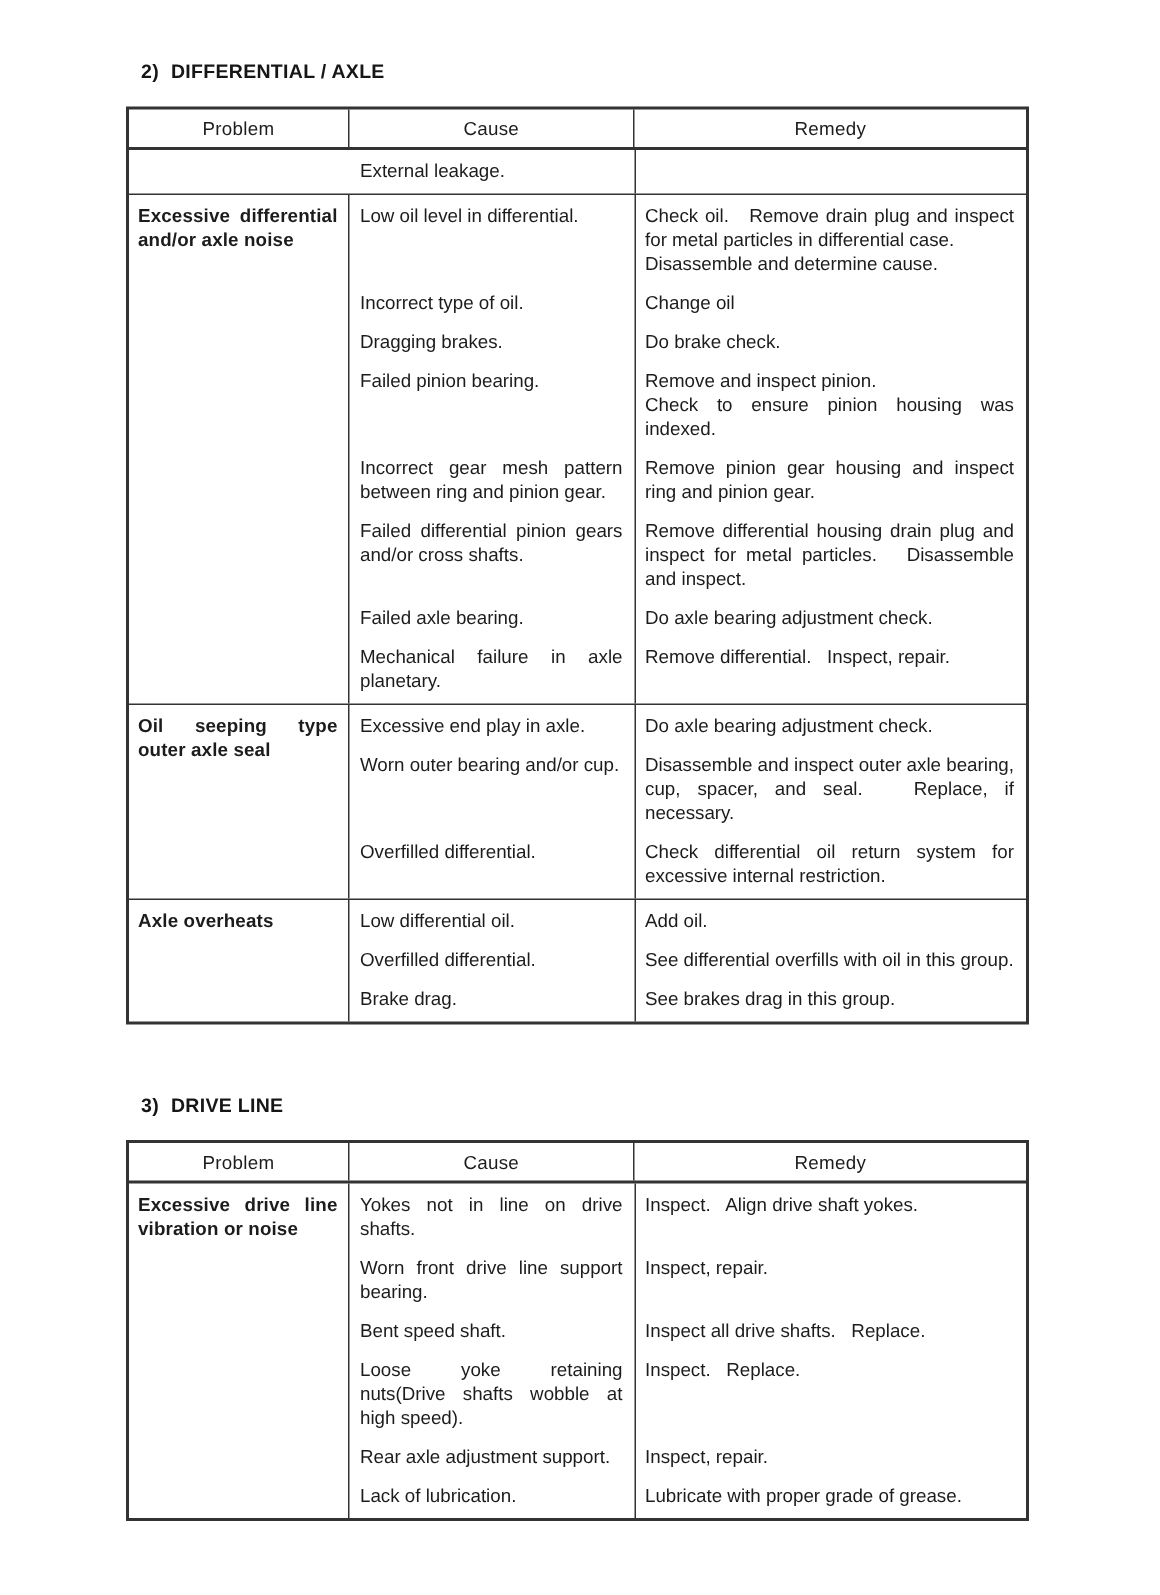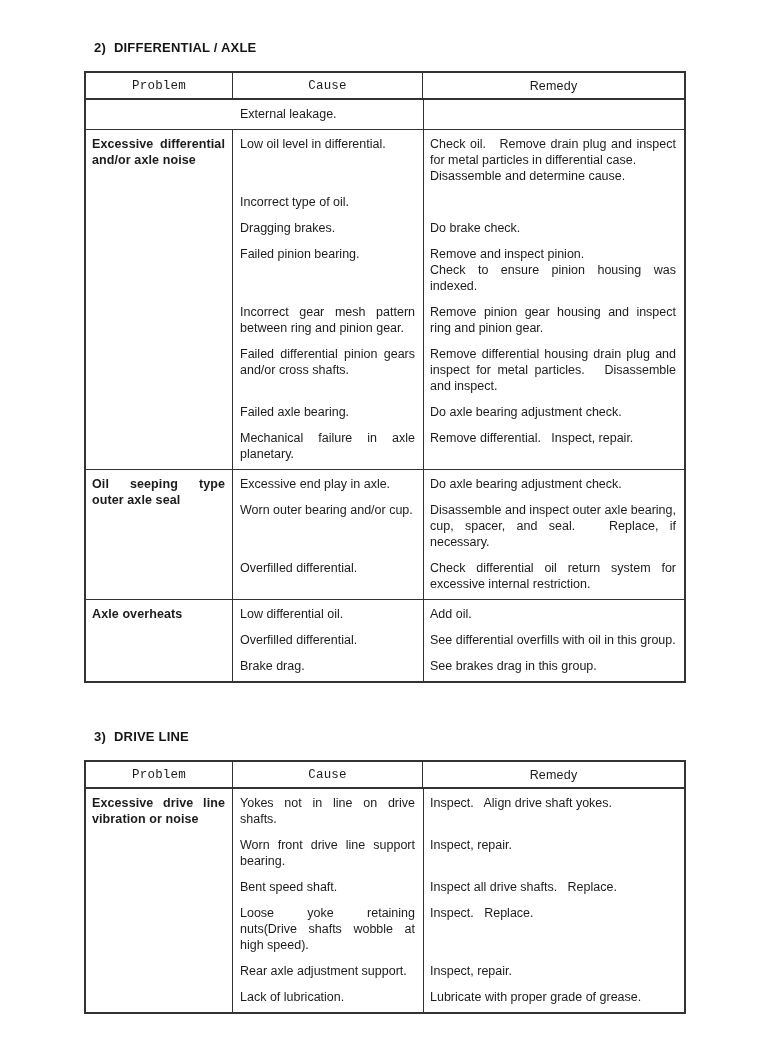--- a/index.html
+++ b/index.html
@@ -36,21 +36,21 @@
     grid-template-columns: 147px 190px 261px;
     border-bottom: 2px solid #333;
   }
   .hcell {
     height: 25px;
     display: flex;
     align-items: center;
     justify-content: center;
     letter-spacing: 0.2px;
   }
-  .hcell:not(:last-child) { border-right: 1px solid #333; font-family: Liberation Mono, monospace; }
+  .hcell:not(:last-child) { border-right: 1px solid #333; }
 
   .trow {
     display: grid;
     grid-template-columns: 147px 190px 261px;
   }
   .trow + .trow { border-top: 1px solid #333; }
   .pcell {
     grid-column: 1;
     border-right: 1px solid #333;
     padding: 6px 7px 6px 6px;
@@ -115,20 +115,21 @@
           <div class="trow">
             <div class="pcell">Excessive differential and/or axle noise</div>
             <div class="pairs">
               <div class="pair">
                 <div class="ccell">Low oil level in differential.</div>
                 <div class="rcell">Check oil.   Remove drain plug and inspect for metal particles in differential case.
 Disassemble and determine cause.</div>
               </div>
               <div class="pair">
                 <div class="ccell">Incorrect type of oil.</div>
+                <div class="rcell">Change oil</div>
               </div>
               <div class="pair">
                 <div class="ccell">Dragging brakes.</div>
                 <div class="rcell">Do brake check.</div>
               </div>
               <div class="pair">
                 <div class="ccell">Failed pinion bearing.</div>
                 <div class="rcell">Remove and inspect pinion.
 Check to ensure pinion housing was indexed.</div>
               </div>

